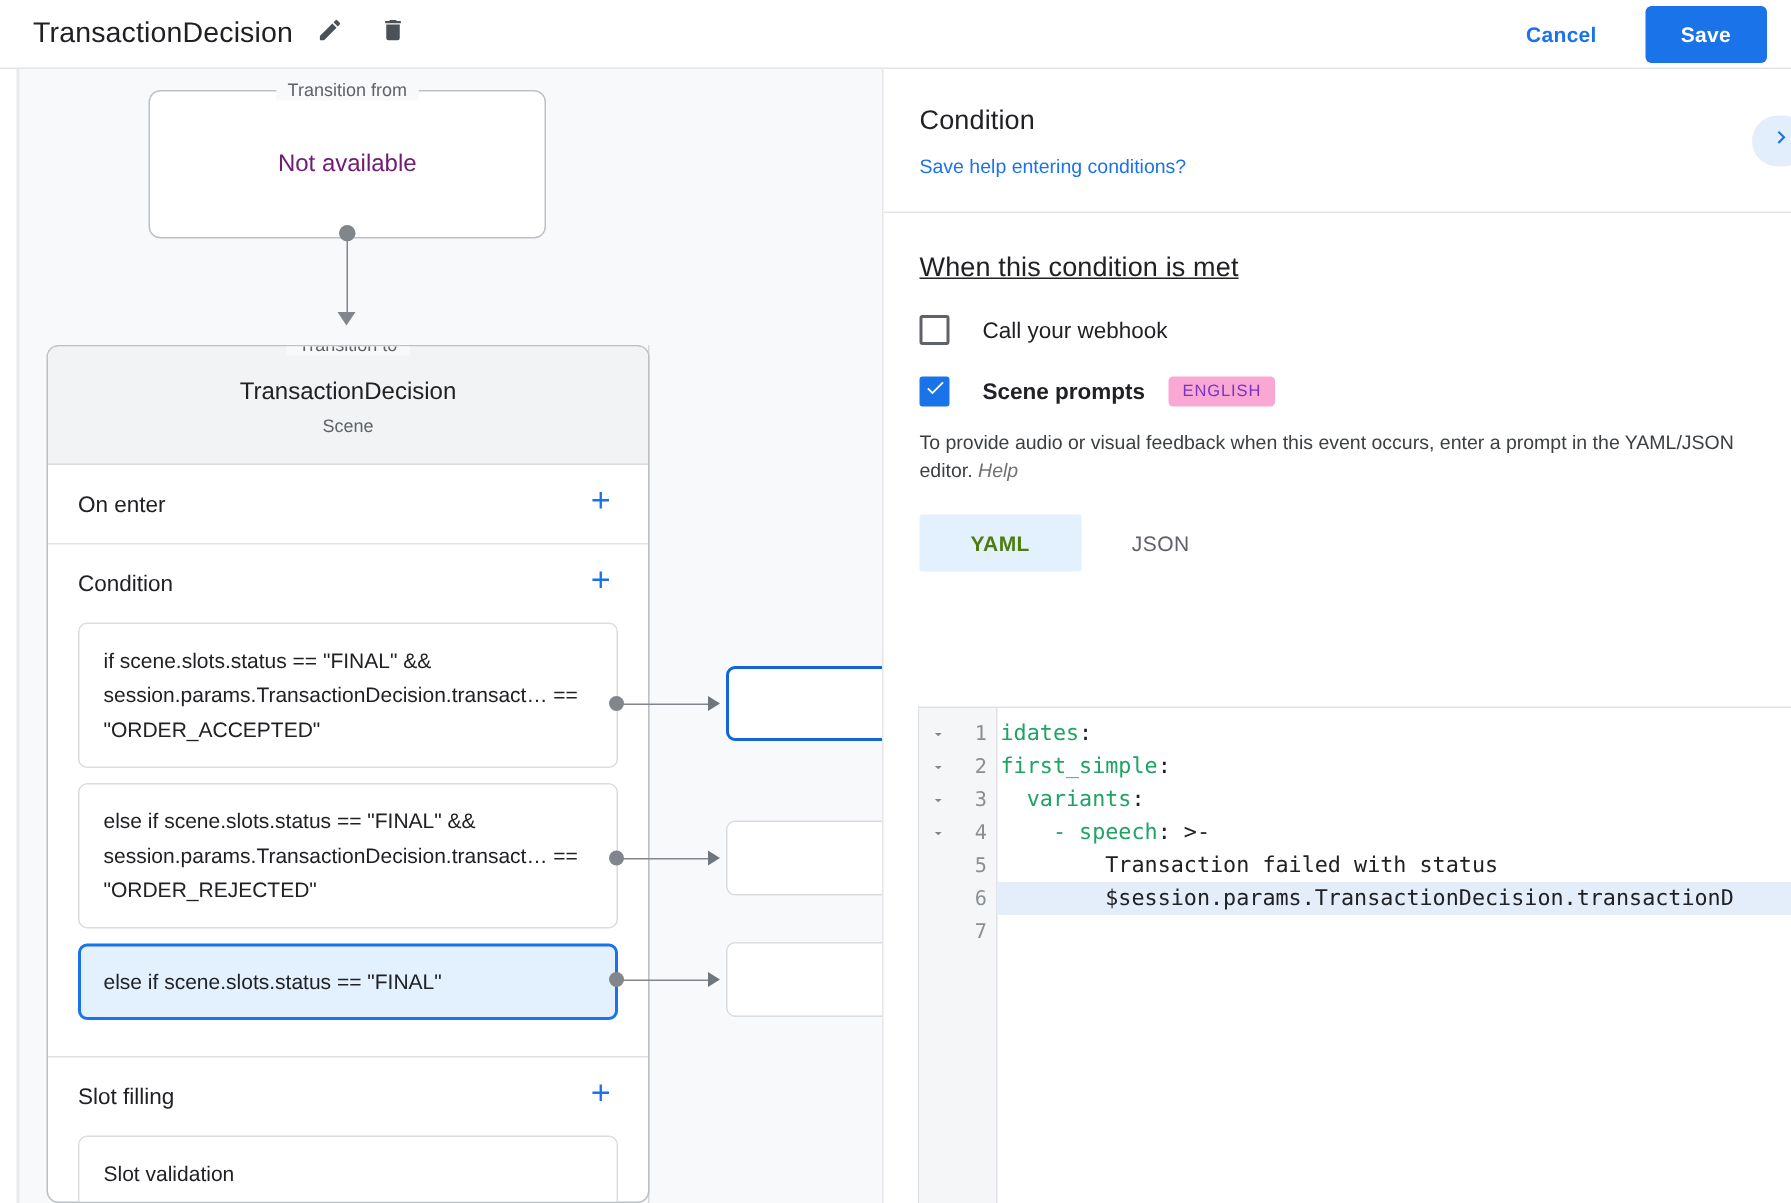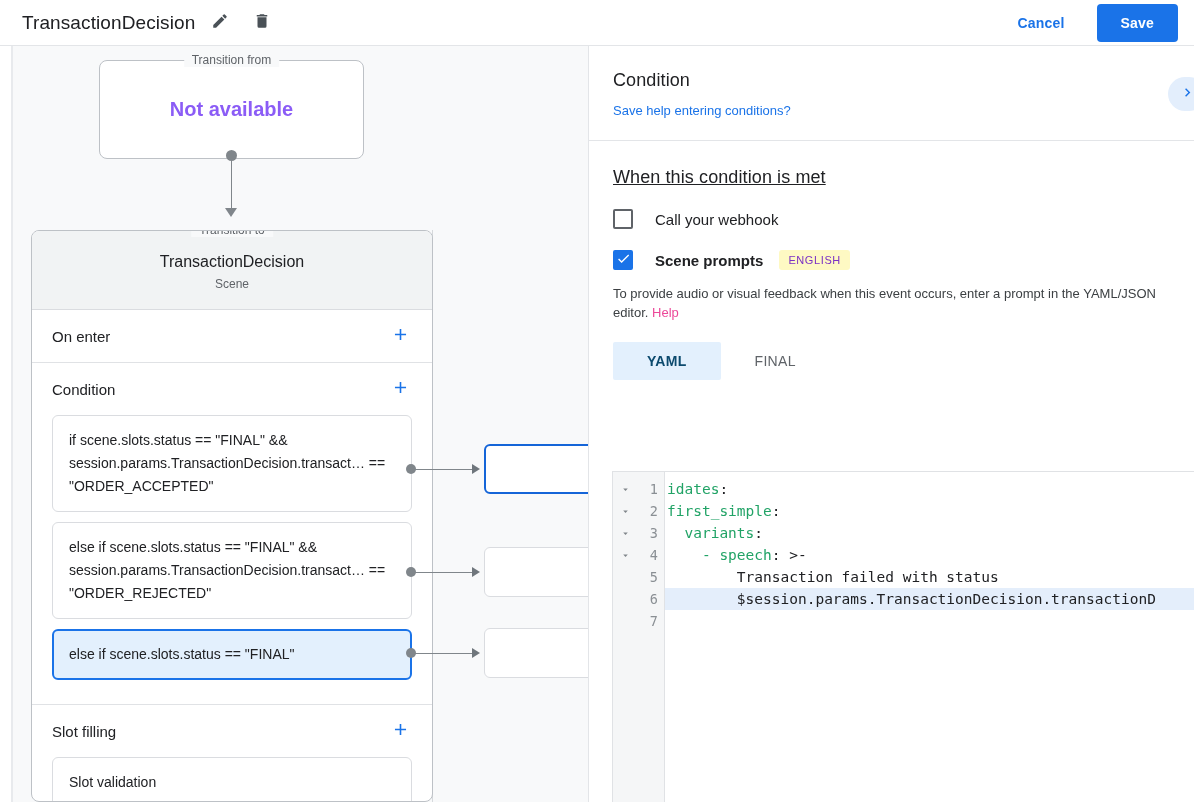--- a/index.html
+++ b/index.html
@@ -59,21 +59,21 @@
     position: absolute; top: -8px; left: 50%; transform: translateX(-50%);
     background: #f8f9fa; padding: 0 8px;
     font-size: 12px; color: #5f6368; white-space: nowrap;
   }
 
   
   #transition-from {
     left: 86px; top: 14px; width: 265px; height: 99px;
     display: flex; align-items: center; justify-content: center;
   }
-  #transition-from .body { font-size: 20px; color: #8b5cf6; font-weight: bold; }
+  #transition-from .body { font-size: 16px; color: #701a75; }
 
   
   .conn-dot {
     position: absolute; width: 11px; height: 11px; border-radius: 50%;
     background: #80868b;
   }
   .conn-line {
     position: absolute; width: 1.5px; background: #80868b;
   }
   .arrow-down {
@@ -185,35 +185,35 @@
     background: #fff; cursor: pointer; flex: 0 0 auto;
   }
   .chk.checked {
     background: #1a73e8; border-color: #1a73e8;
     display: flex; align-items: center; justify-content: center;
   }
   .chk.checked svg { fill: #fff; }
   .chk-label { font-size: 15px; color: #202124; margin-left: 22px; }
   .chk-label.bold { font-weight: bold; }
   .badge {
-    margin-left: 16px; background: #fef9c3; color: #7b31c4;
+    margin-left: 16px; background: #f9a8d4; color: #7b31c4;
     font-size: 11px; letter-spacing: .6px; padding: 4px 9px; border-radius: 3px;
   }
   .hint {
     font-size: 13px; color: #3c4043; margin-top: 14px; line-height: 19px; max-width: 558px;
   }
-  .hint a { color: #ec4899; text-decoration: none; cursor: pointer; }
+  .hint a { color: #737373; text-decoration: none; cursor: pointer; font-style: italic; }
 
   
   .tabs { display: flex; margin-top: 20px; }
   .tab {
     padding: 11px 34px; font-size: 14px; color: #5f6368; cursor: pointer;
     letter-spacing: .3px;
   }
-  .tab.active { background: #e3f0fd; color: #0c4a6e; font-weight: bold; border-radius: 2px; }
+  .tab.active { background: #e3f0fd; color: #4d7c0f; font-weight: bold; border-radius: 2px; }
 
   
   .editor {
     position: absolute; left: 612px; top: 471px; width: 582px; height: 331px;
     border-top: 1px solid #e0e2e5; border-left: 1px solid #e0e2e5;
     background: #fff; display: flex; overflow: hidden;
   }
   .gutter {
     width: 52px; background: #f5f6f7; border-right: 1px solid #e0e2e5;
     flex: 0 0 auto; position: relative;
@@ -388,21 +388,21 @@
       <span class="chk-label bold">Scene prompts</span>
       <span class="badge">ENGLISH</span>
     </div>
 
     <div class="hint">
       <span>To provide audio or visual feedback when this event occurs, enter a prompt in the YAML/JSON editor. </span><a>Help</a>
     </div>
 
     <div class="tabs">
       <div class="tab active">YAML</div>
-      <div class="tab">FINAL</div>
+      <div class="tab">JSON</div>
     </div>
   </div>
 </div>
 
 <div class="editor">
   <div class="gutter" id="gutter">
       <div class="fold" style="top: 6px;">
         <svg width="11" height="11" viewBox="0 0 24 24">
           <path d="M7 10l5 5 5-5z"></path>
         </svg>

